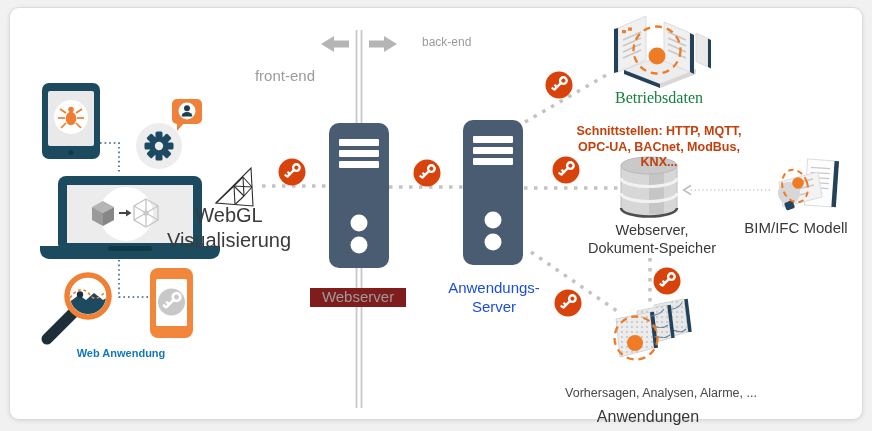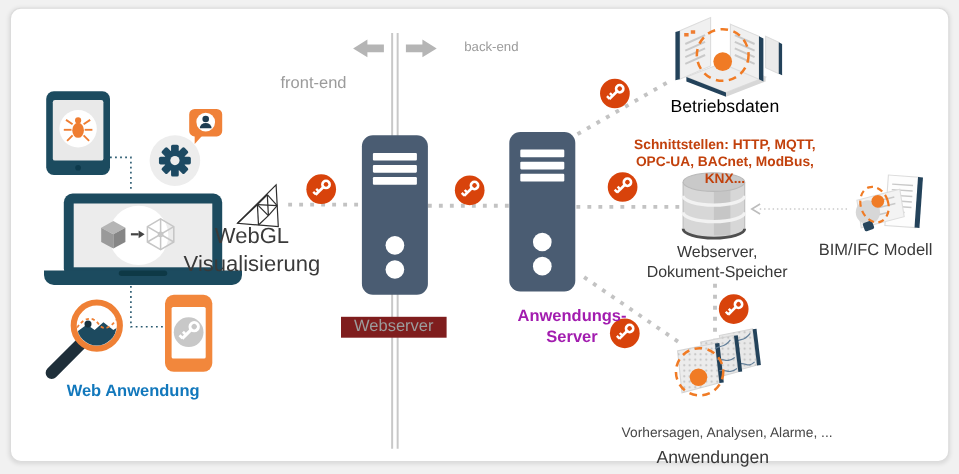--- a/index.html
+++ b/index.html
@@ -13,23 +13,23 @@
     background:#ffffff;border:1px solid #dcdcdc;border-radius:10px;
     box-shadow:0 1px 4px rgba(0,0,0,.10);
   }
   svg.diagram{position:absolute;left:0;top:0;width:872px;height:431px;}
   .lbl{position:absolute;white-space:pre-line;line-height:1.25;}
   .lbl.center{text-align:center;}
   .frontend{left:233px;top:35px;width:82px;text-align:right;font-size:15px;color:#9b9b9b;margin-top:32px;}
   .backend{left:406px;top:35px;width:90px;font-size:12px;color:#9b9b9b;margin-left:16px;}
   .webgl-label{left:154px;top:203px;width:150px;font-size:20px;color:#3a3a3a;}
   .webserver-label{left:310px;top:288px;width:96px;font-size:15px;color:#9c9c9c;background:#7f1d1d;}
-  .appserver-label{left:460px;top:279px;width:120px;font-size:15px;font-weight:700;color:#a21caf;}
-  .webapp-label{left:46px;top:347px;width:150px;font-size:15px;font-weight:700;color:#1278bc;}
-  .betrieb-title{left:589px;top:88px;width:140px;font-size:16px;color:#000000;}
+  .appserver-label{left:434px;top:279px;width:120px;font-size:15px;font-weight:400;color:#1d4ed8;}
+  .webapp-label{left:46px;top:347px;width:150px;font-size:11px;font-weight:700;color:#1278bc;}
+  .betrieb-title{left:589px;top:88px;width:140px;font-size:16px;color:#15803d;font-family:Liberation Serif, serif;}
   .betrieb-sub{left:559px;top:124px;width:200px;font-size:12.5px;color:#c2410c;font-weight:bold;}
   .db-label{left:567px;top:221px;width:170px;font-size:14.5px;color:#383838;}
   .bim-label{left:726px;top:219px;width:140px;font-size:15px;color:#383838;}
   .apps-title{left:578px;top:367px;width:140px;font-size:16px;color:#383838;margin-top:40px;}
   .apps-sub{left:561px;top:386px;width:200px;font-size:12.5px;color:#474747;}
 </style>
 </head>
 <body>
 
 <div class="card"></div>

